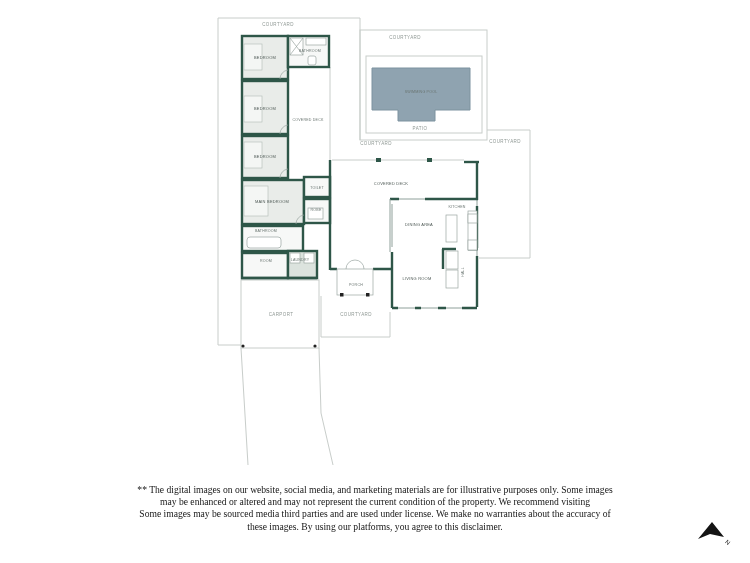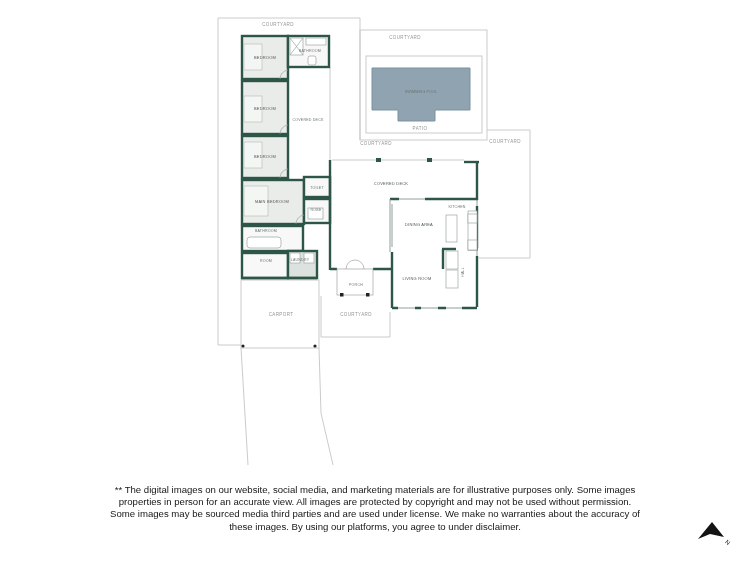--- a/index.html
+++ b/index.html
@@ -15,21 +15,21 @@
   .wall{stroke:#2e5648;stroke-width:2.4;fill:none;}
   .room{stroke:#2e5648;stroke-width:2.4;fill:#e9ece9;}
   .room-white{stroke:#2e5648;stroke-width:2.4;fill:#f7f8f7;}
   .room-gray{stroke:#2e5648;stroke-width:2.4;fill:#dce3de;}
   .thin{stroke:#c8cdca;stroke-width:1;fill:none;}
   .fixture{stroke:#9aa5a1;stroke-width:.7;fill:#ffffff;}
   .furn{stroke:#b9c2be;stroke-width:.7;fill:#f4f6f4;}
   .arc{stroke:#9aa5a1;stroke-width:.7;fill:none;}
   .glass{stroke:#8fa09a;stroke-width:1;fill:none;}
   .disclaimer{position:absolute;left:0;top:484px;width:750px;text-align:center;
-              color:#161616;font-size:9.6px;line-height:12.2px;}
+              color:#161616;font-size:9.6px;line-height:12.2px;font-family:Liberation Serif, serif;}
   .disclaimer div{white-space:nowrap;}
 </style>
 </head>
 <body>
 
 <div class="canvas">
   <svg class="plan-svg" width="750" height="563" viewBox="0 0 750 563">
 
     <g>
       <path class="thin" d="M218,18 V345"></path>
@@ -160,17 +160,17 @@
     </g>
 
     <g>
       <polygon points="698,539 712,522 724,537 710,534" fill="#141414"></polygon>
       <text x="726" y="543" font-size="6" fill="#141414" font-family="Liberation Sans, sans-serif" transform="rotate(40 726 541)">N</text>
     </g>
   </svg>
 
   <div class="disclaimer">
     <div>** The digital images on our website, social media, and marketing materials are for illustrative purposes only. Some images</div>
-    <div>properties in person for an accurate view.  All images are protected by copyright and may not be used without permission.</div>
+    <div>may be enhanced or altered and may not represent the current condition of the property. We recommend visiting</div>
     <div>Some images may be sourced media third parties and are used under license. We make no warranties about the accuracy of</div>
-    <div>these images.  By using our platforms, you agree to under disclaimer.</div>
+    <div>these images.  By using our platforms, you agree to this disclaimer.</div>
   </div>
 </div>
 
 </body></html>

